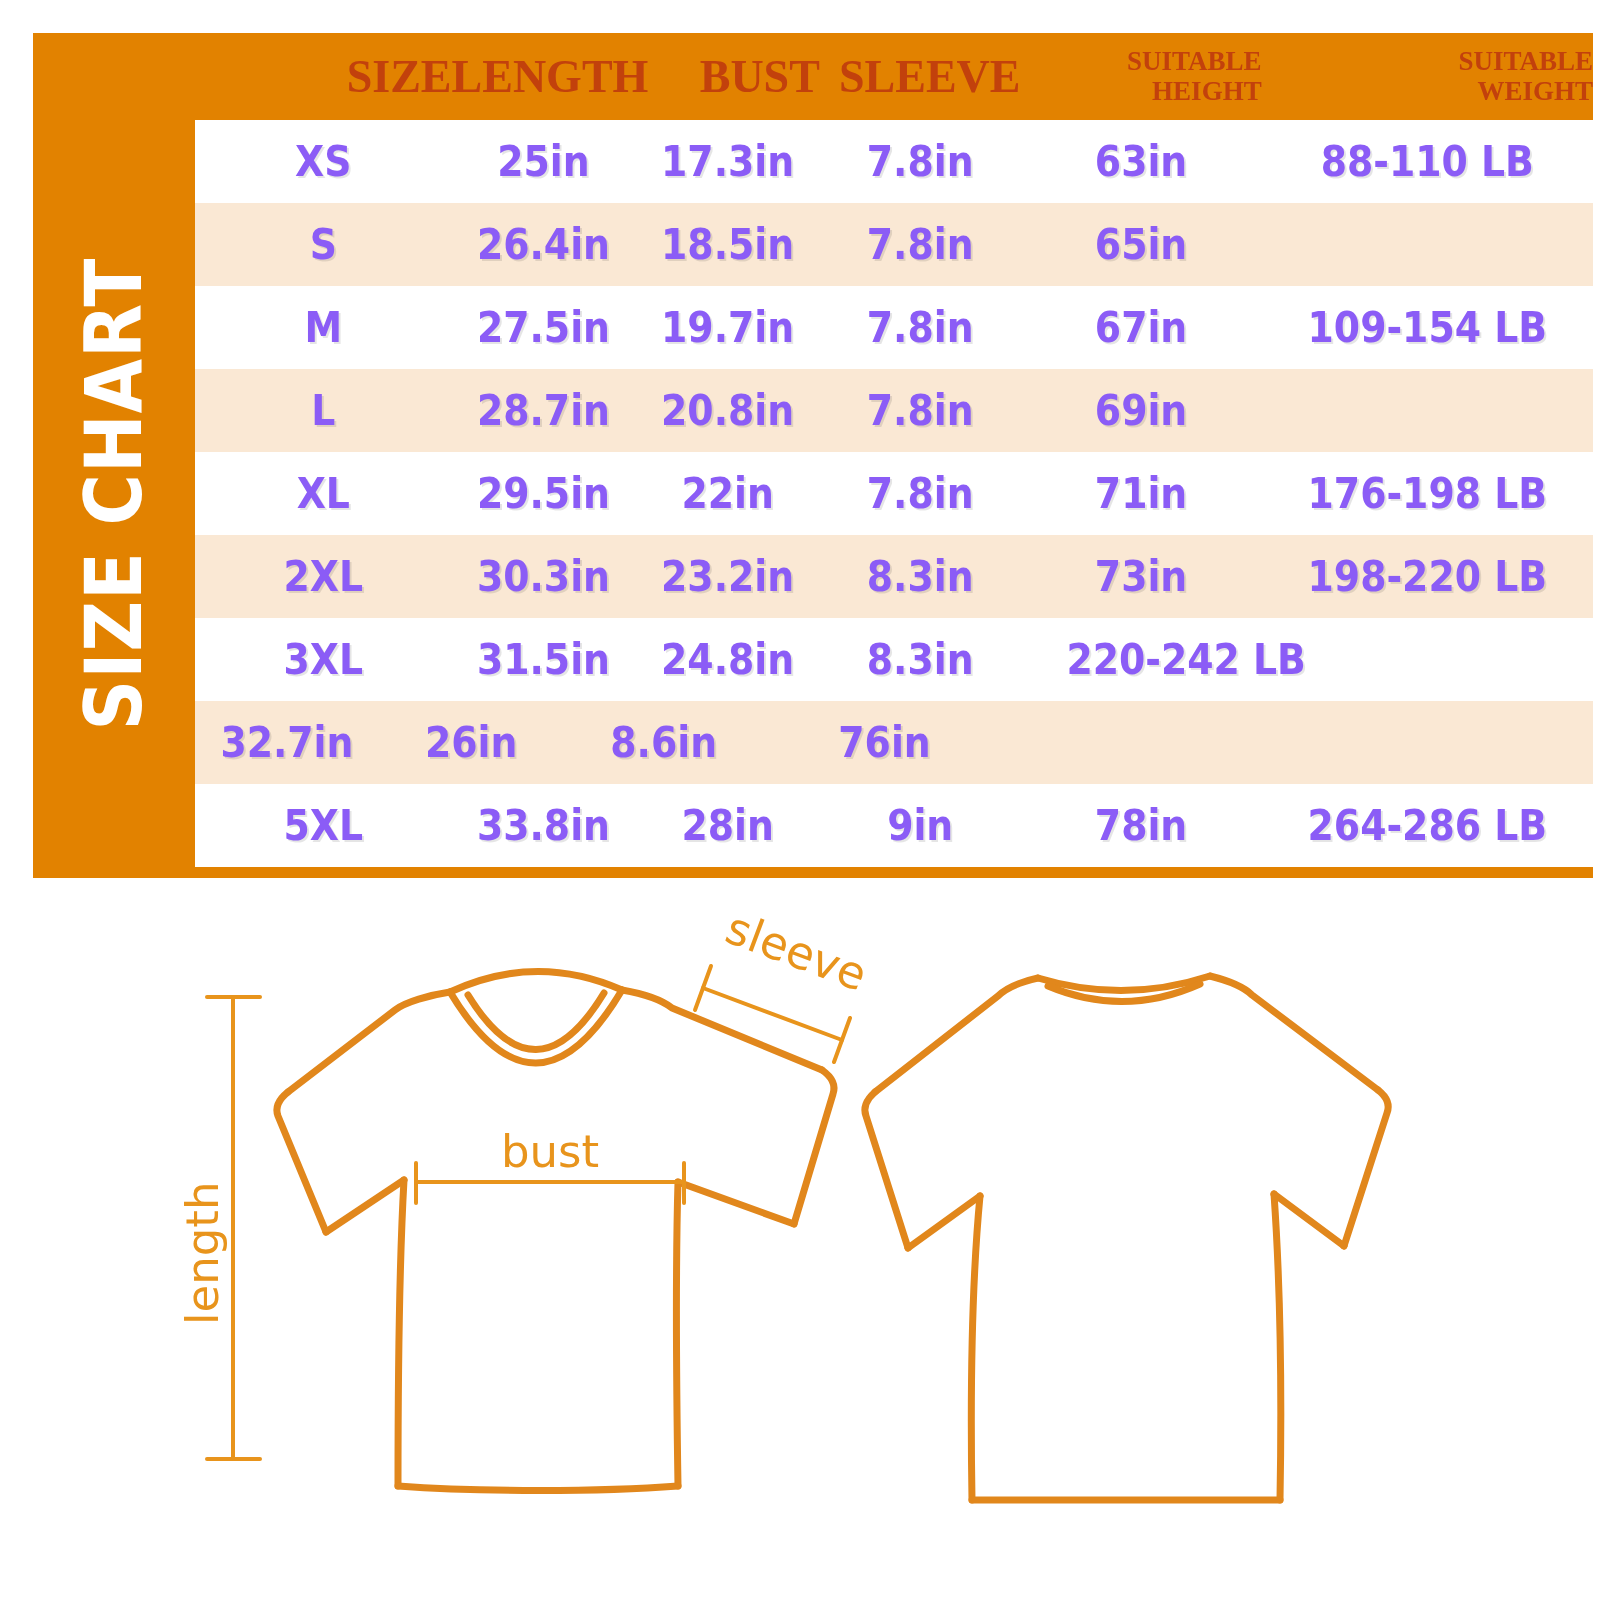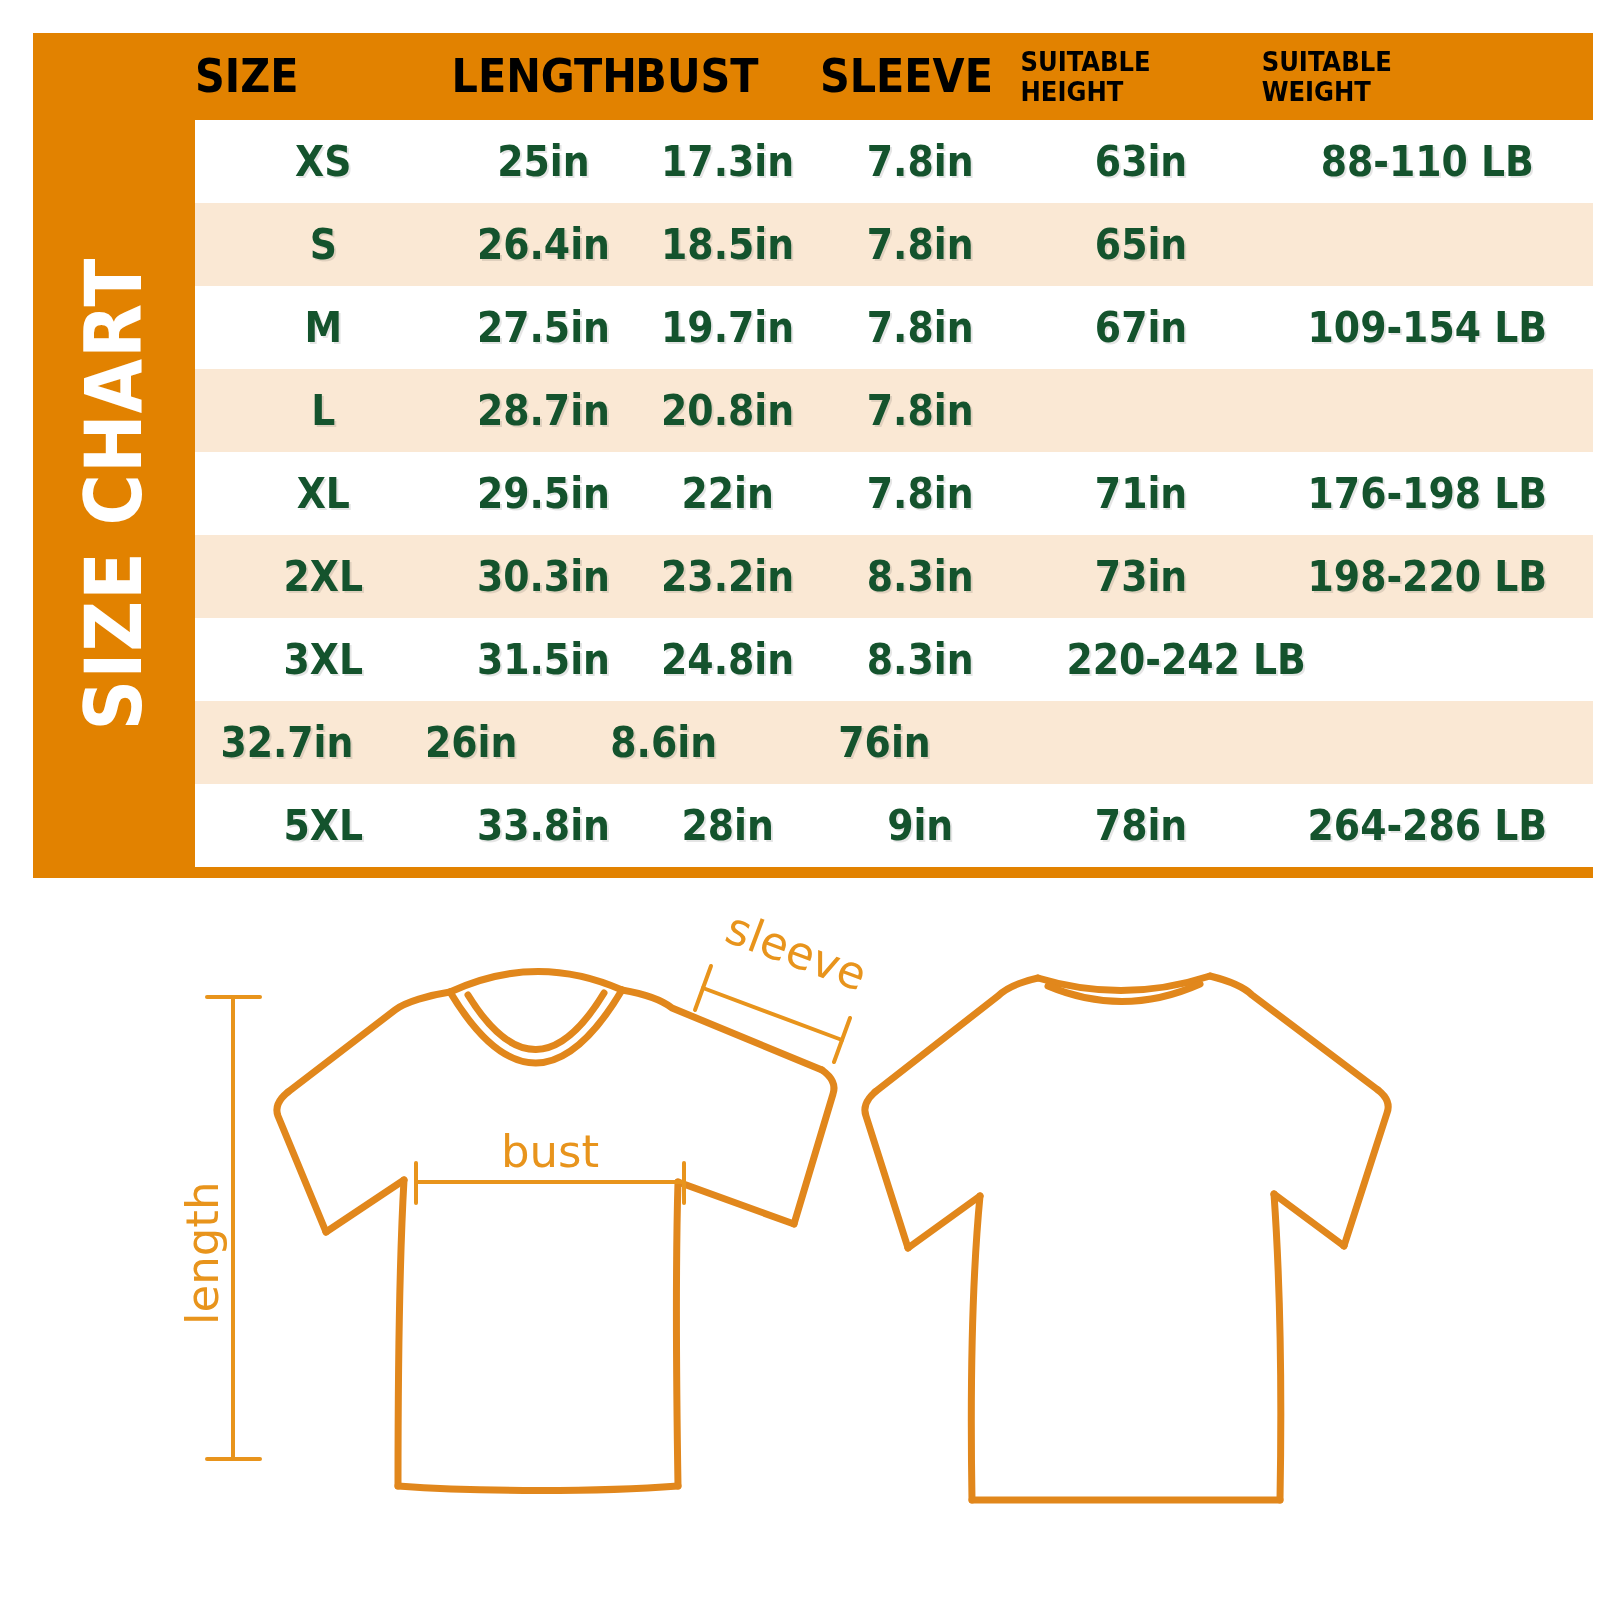--- a/index.html
+++ b/index.html
@@ -11,34 +11,34 @@
 
   
   .side-title{position:absolute;left:33px;top:120px;width:162px;height:747px;
     display:flex;align-items:center;justify-content:center;}
   .side-title span{transform:rotate(-90deg);white-space:nowrap;color:#ffffff;
     font-weight:bold;font-stretch:condensed;font-size:78px;letter-spacing:1px;}
 
   
   .header-row{position:absolute;left:195px;top:33px;width:1398px;height:87px;
     display:flex;align-items:center;}
-  .col{color:#000000;font-weight:bold;font-stretch:condensed;text-align:left;
-    white-space:pre-line;line-height:1.08;}
+  .col{color:#c2410c;font-weight:bold;font-stretch:condensed;text-align:right;
+    white-space:pre-line;line-height:1.08;font-family:Liberation Serif, serif;}
   .col.c0{width:18.35%;font-size:46px;}
   .col.c1{width:13.15%;font-size:46px;}
   .col.c2{width:13.2%;font-size:46px;}
   .col.c3{width:14.35%;font-size:46px;}
   .col.c4{width:17.25%;font-size:27px;}
   .col.c5{width:23.7%;font-size:27px;}
 
   
   .tbody{position:absolute;left:195px;top:120px;width:1398px;height:747px;}
   .row{display:flex;height:83px;align-items:center;background:#ffffff;}
   .row:nth-child(even){background:#FAE8D4;}
-  .cell{text-align:center;color:#14532d;font-weight:bold;font-stretch:condensed;
+  .cell{text-align:center;color:#8b5cf6;font-weight:bold;font-stretch:condensed;
     font-size:42px;text-shadow:2px 2px 0 rgba(0,0,0,0.10);}
   .cell.c0{width:18.35%;}
   .cell.c1{width:13.15%;}
   .cell.c2{width:13.2%;}
   .cell.c3{width:14.35%;}
   .cell.c4{width:17.25%;}
   .cell.c5{width:23.7%;}
 
   
   .diagram{position:absolute;left:0;top:900px;width:1600px;height:700px;}
@@ -90,20 +90,21 @@
         <div class="cell c2">19.7in</div>
         <div class="cell c3">7.8in</div>
         <div class="cell c4">67in</div>
         <div class="cell c5">109-154 LB</div>
       </div>
       <div class="row">
         <div class="cell c0">L</div>
         <div class="cell c1">28.7in</div>
         <div class="cell c2">20.8in</div>
         <div class="cell c3">7.8in</div>
+        <div class="cell c4">69in</div>
       </div>
       <div class="row">
         <div class="cell c0">XL</div>
         <div class="cell c1">29.5in</div>
         <div class="cell c2">22in</div>
         <div class="cell c3">7.8in</div>
         <div class="cell c4">71in</div>
         <div class="cell c5">176-198 LB</div>
       </div>
       <div class="row">

